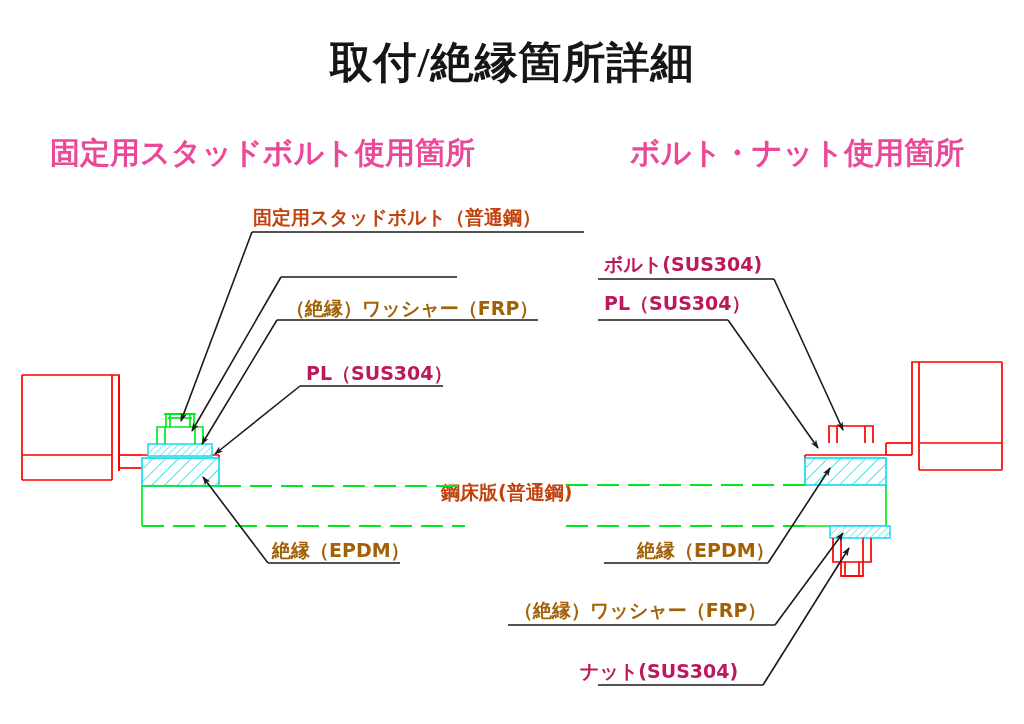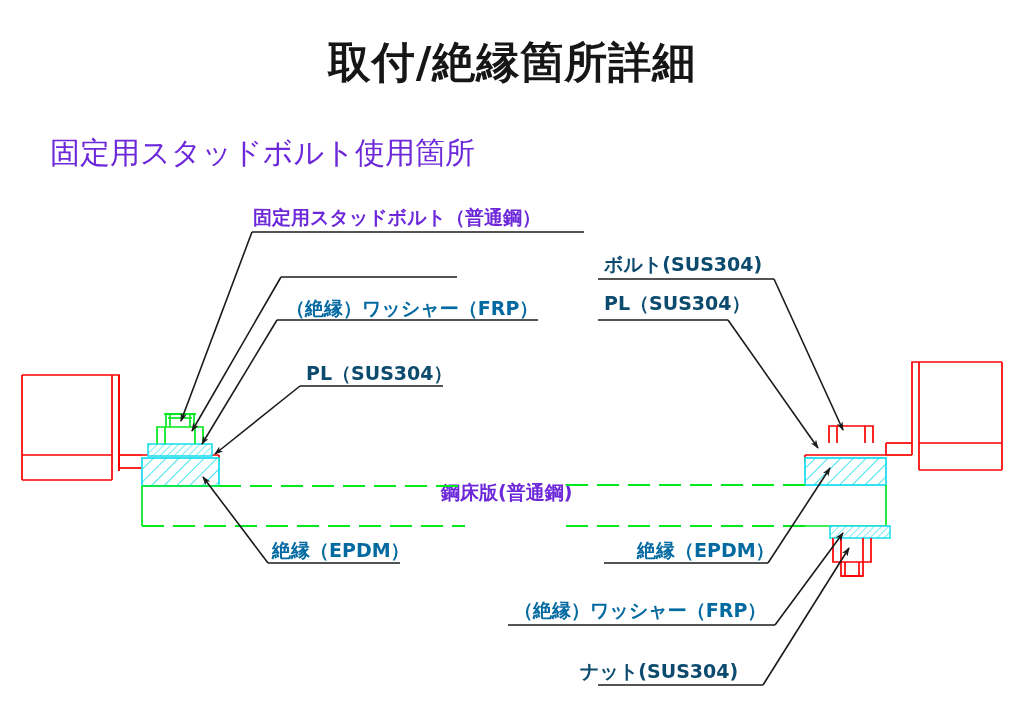--- a/index.html
+++ b/index.html
@@ -23,60 +23,62 @@
   .title {
     position: absolute;
     left: 0; top: 34px;
     width: 1024px;
     text-align: center;
     font-size: 43px;
     font-weight: 700;
     color: #161616;
     letter-spacing: 1px;
     white-space: nowrap;
+    font-family: Liberation Serif, serif;
   }
   .subtitle {
     position: absolute;
     font-size: 30px;
-    font-weight: 400;
-    color: #6d28d9;
+    font-weight: 700;
+    color: #ec4899;
     white-space: nowrap;
   }
   #subtitle-left  { left: 50px;  top: 133px; }
   #subtitle-right { left: 630px; top: 133px; }
 
   .callout {
     position: absolute;
     font-size: 19px;
     font-weight: 700;
     white-space: nowrap;
     line-height: 1;
   }
-  .c-green { color: #6d28d9; }
-  .c-cyan  { color: #0369a1; }
-  .c-red   { color: #0c4a6e; }
+  .c-green { color: #c2410c; }
+  .c-cyan  { color: #a16207; }
+  .c-red   { color: #be185d; }
 
   svg { position: absolute; left: 0; top: 0; overflow: visible; }
   .ldr { stroke: #1a1a1a; stroke-width: 1.6; fill: none; }
   .red-line   { stroke: #fb0000; stroke-width: 1.7; fill: none; }
   .green-line { stroke: #00e81e; stroke-width: 1.7; fill: none; }
   .green-dash { stroke: #00e81e; stroke-width: 1.9; fill: none;
                 stroke-dasharray: 22 9 ; }
   .hatch-cyan { fill: url(#hatchCyan); stroke: #14dced; stroke-width: 1.7; }
   .hatch-cyan-fine { fill: url(#hatchCyanFine); stroke: #14dced; stroke-width: 1.5; }
   .ul { stroke: #1a1a1a; stroke-width: 1.7; fill: none; }
 </style>
 </head>
 <body>
 
 <div id="stage">
 
   <div class="title">取付/絶縁箇所詳細</div>
 
   <div class="subtitle" id="subtitle-left">固定用スタッドボルト使用箇所</div>
+  <div class="subtitle" id="subtitle-right">ボルト・ナット使用箇所</div>
 
   <div class="callout c-green" style="left:253px; top:208px;">固定用スタッドボルト（普通鋼）</div>
   <div class="callout c-cyan" style="left:286px; top:299px;">（絶縁）ワッシャー（FRP）</div>
   <div class="callout c-red" style="left:306px; top:364px;">PL（SUS304）</div>
   <div class="callout c-cyan" style="left:272px; top:541px;">絶縁（EPDM）</div>
 
   <div class="callout c-green" style="left:441px; top:483px;">鋼床版(普通鋼)</div>
 
   <div class="callout c-red" style="left:604px; top:255px;">ボルト(SUS304)</div>
   <div class="callout c-red" style="left:604px; top:294px;">PL（SUS304）</div>

